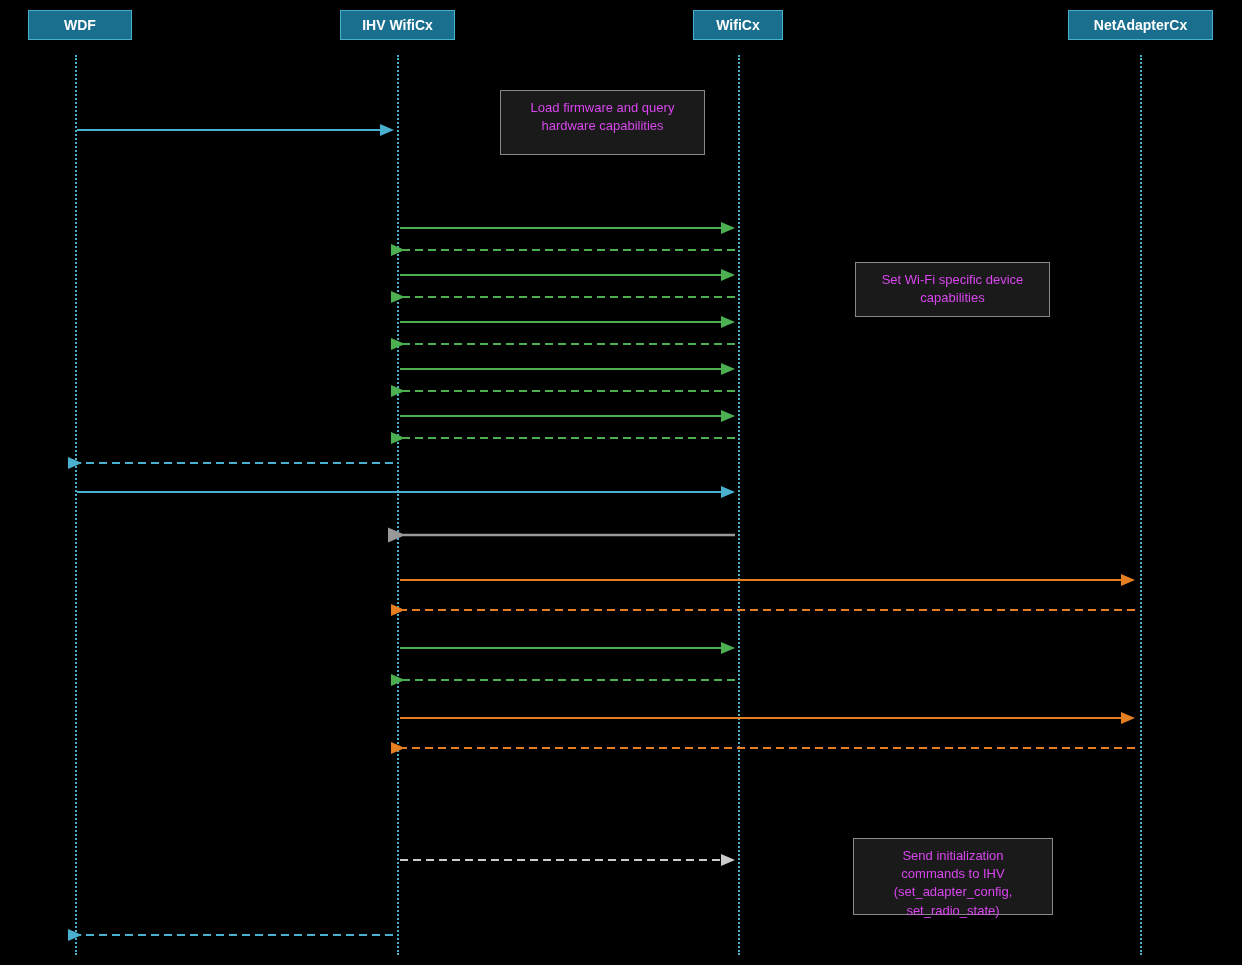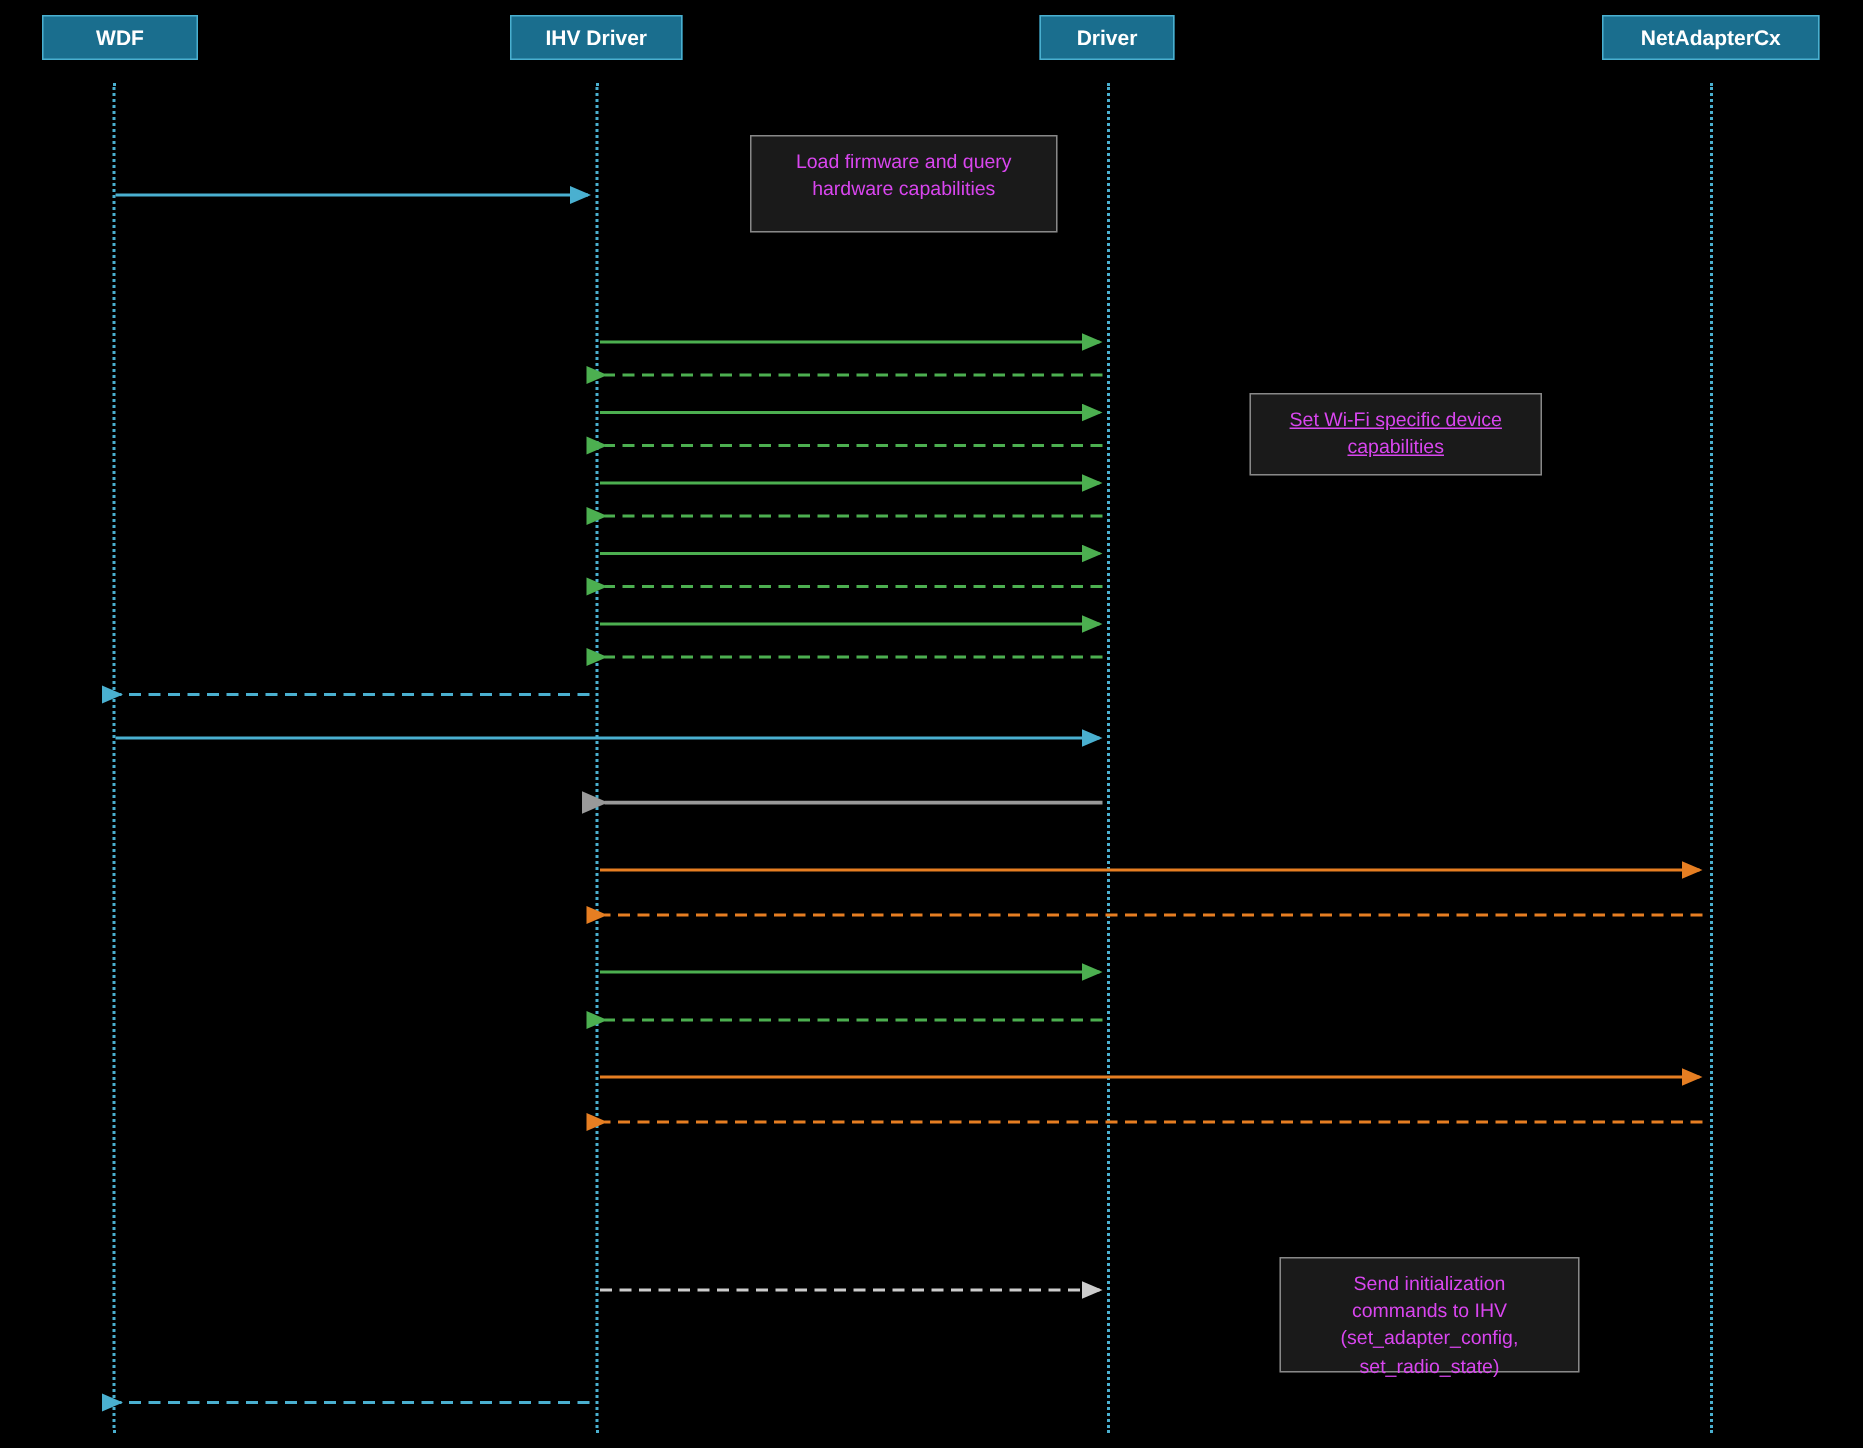--- a/index.html
+++ b/index.html
@@ -56,34 +56,34 @@
       height: 965px;
       pointer-events: none;
     }
   </style>
 </head>
 <body>
 
 <div class="diagram">
 
   <div class="lifeline-header" style="left:28px; width:104px;">WDF</div>
-  <div class="lifeline-header" style="left:340px; width:115px;">IHV Driver</div>
-  <div class="lifeline-header" style="left:693px; width:90px;">Driver</div>
+  <div class="lifeline-header" style="left:340px; width:115px;">IHV WifiCx</div>
+  <div class="lifeline-header" style="left:693px; width:90px;">WifiCx</div>
   <div class="lifeline-header" style="left:1068px; width:145px;">NetAdapterCx</div>
 
   <div class="lifeline-line" style="left:75px;"></div>
   <div class="lifeline-line" style="left:397px;"></div>
   <div class="lifeline-line" style="left:738px;"></div>
   <div class="lifeline-line" style="left:1140px;"></div>
 
   <div class="annotation-box" style="left:500px; top:90px; width:205px; height:65px;">
     <span>Load firmware and query<br>hardware capabilities</span>
   </div>
 
-  <div class="annotation-box" style="left:833px; top:262px; width:195px; height:55px;text-decoration:underline;">
+  <div class="annotation-box" style="left:855px; top:262px; width:195px; height:55px;">
     <span>Set Wi-Fi specific device<br>capabilities</span>
   </div>
 
   <div class="annotation-box" style="left:853px; top:838px; width:200px; height:77px;">
     <span>Send initialization<br>commands to IHV<br>(set_adapter_config,<br>set_radio_state)</span>
   </div>
 
   <svg class="arrows">
     <defs>
 

